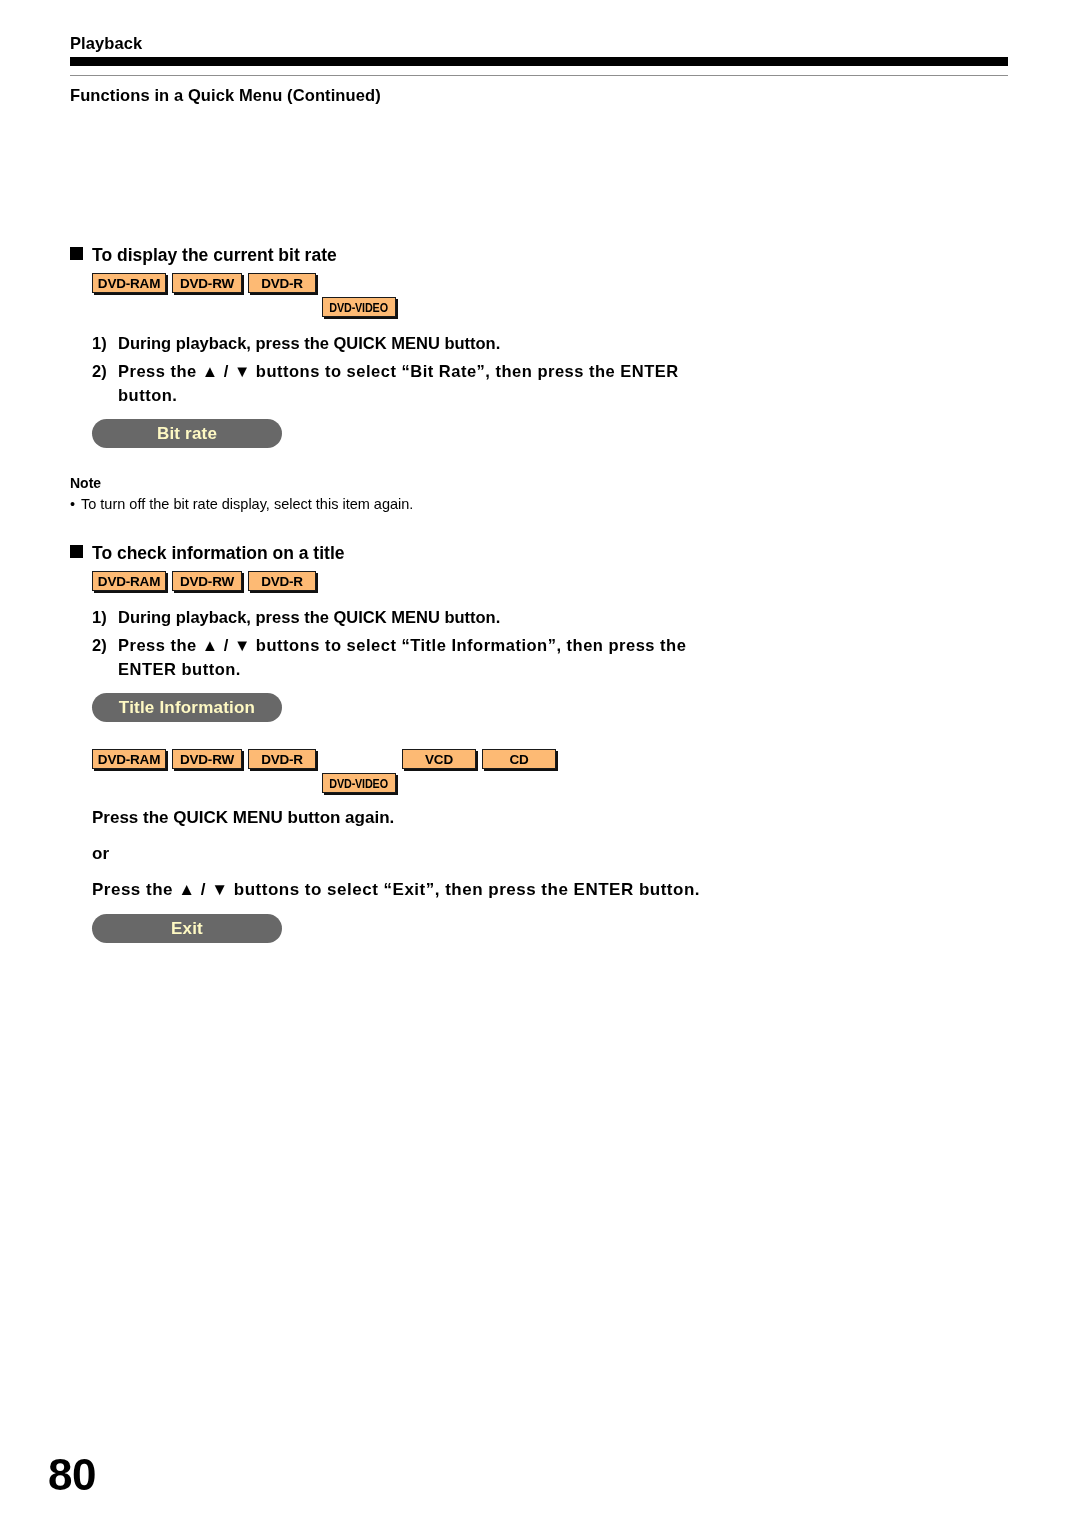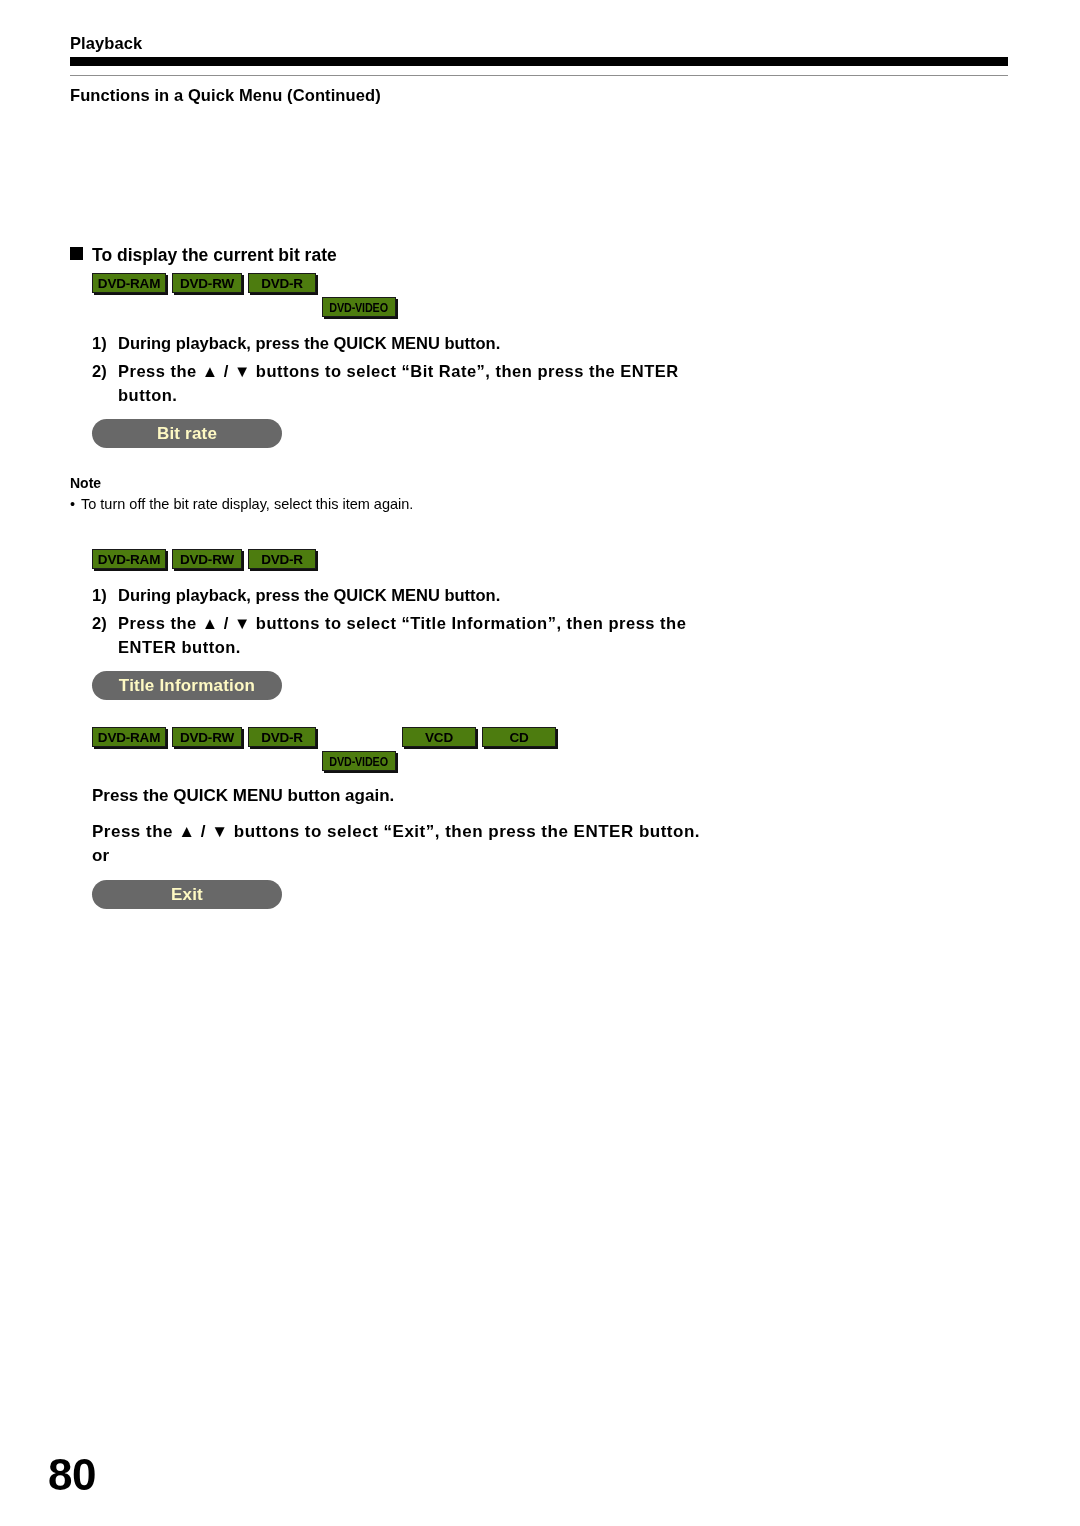--- a/index.html
+++ b/index.html
@@ -87,21 +87,21 @@
   
   .badges {
     display: flex;
     align-items: flex-start;
     margin-left: 22px;
     margin-top: 7px;
     gap: 6px;
   }
   .badge {
     position: relative;
-    background: #4d7c0f;
+    background: #fdba74;
     border: 1px solid #1a1a1a;
     border-right-width: 1px;
     box-shadow: 2px 2px 0 0 #111111;
     height: 17px;
     box-sizing: content-box;
     display: flex;
     align-items: center;
     justify-content: center;
     padding: 1px 5px 0 5px;
   }
@@ -260,20 +260,24 @@
         <div class="note-item">
           <div class="dot">•</div>
           <div>To turn off the bit rate display, select this item again.</div>
         </div>
       </div>
     </div>
 
     <div class="sp-28"></div>
 
     <div class="block">
+      <div class="h-sub">
+        <span class="sq"></span>
+        <span>To check information on a title</span>
+      </div>
 
       <div class="badges">
         <div class="badge w-ram">
           <span>DVD-RAM</span>
         </div>
         <div class="badge w-rw">
           <span>DVD-RW</span>
         </div>
         <div class="badge w-r">
           <span>DVD-R</span>
@@ -316,22 +320,22 @@
         <div class="badge w-vcd">
           <span>VCD</span>
         </div>
         <div class="badge w-cd">
           <span>CD</span>
         </div>
       </div>
 
       <div class="plain-steps">
         <div class="plain-line">Press the QUICK MENU button again.</div>
+        <div class="plain-line tight">or</div>
         <div class="plain-line last arrows">Press the ▲ / ▼ buttons to select “Exit”, then press the ENTER button.</div>
-        <div class="plain-line tight">or</div>
       </div>
 
       <div class="pill">
         <span>Exit</span>
       </div>
     </div>
 
   </div>
 
   <div class="folio">80</div>

